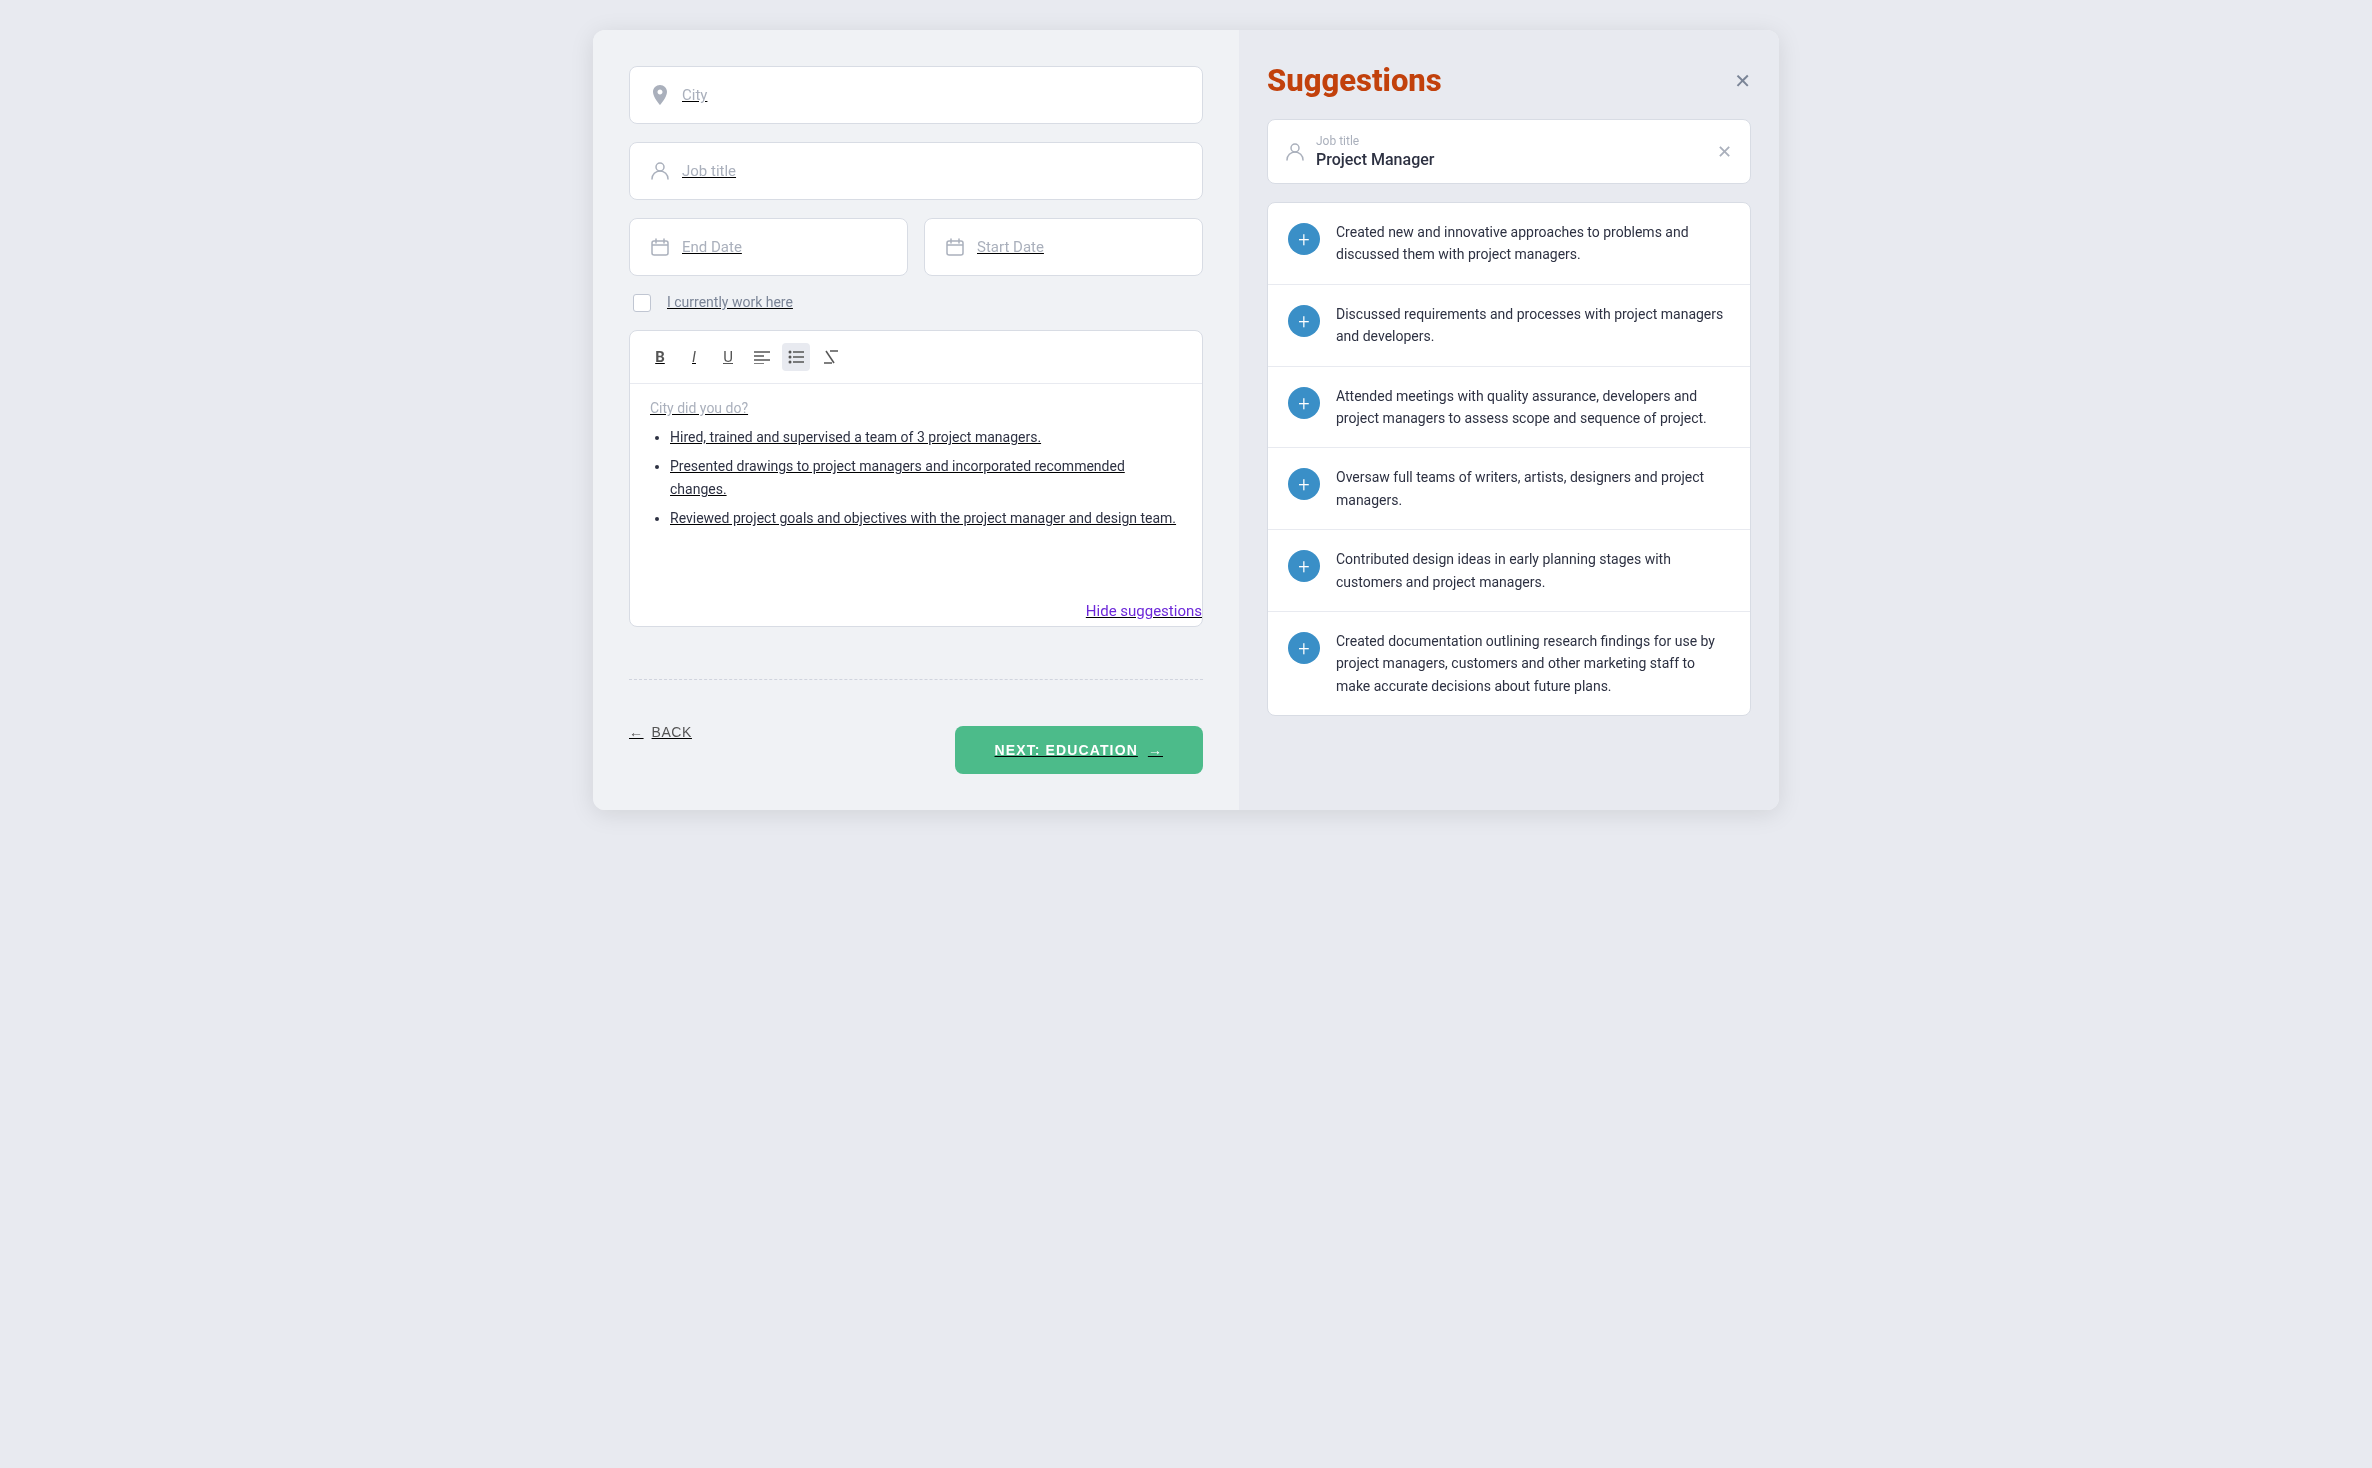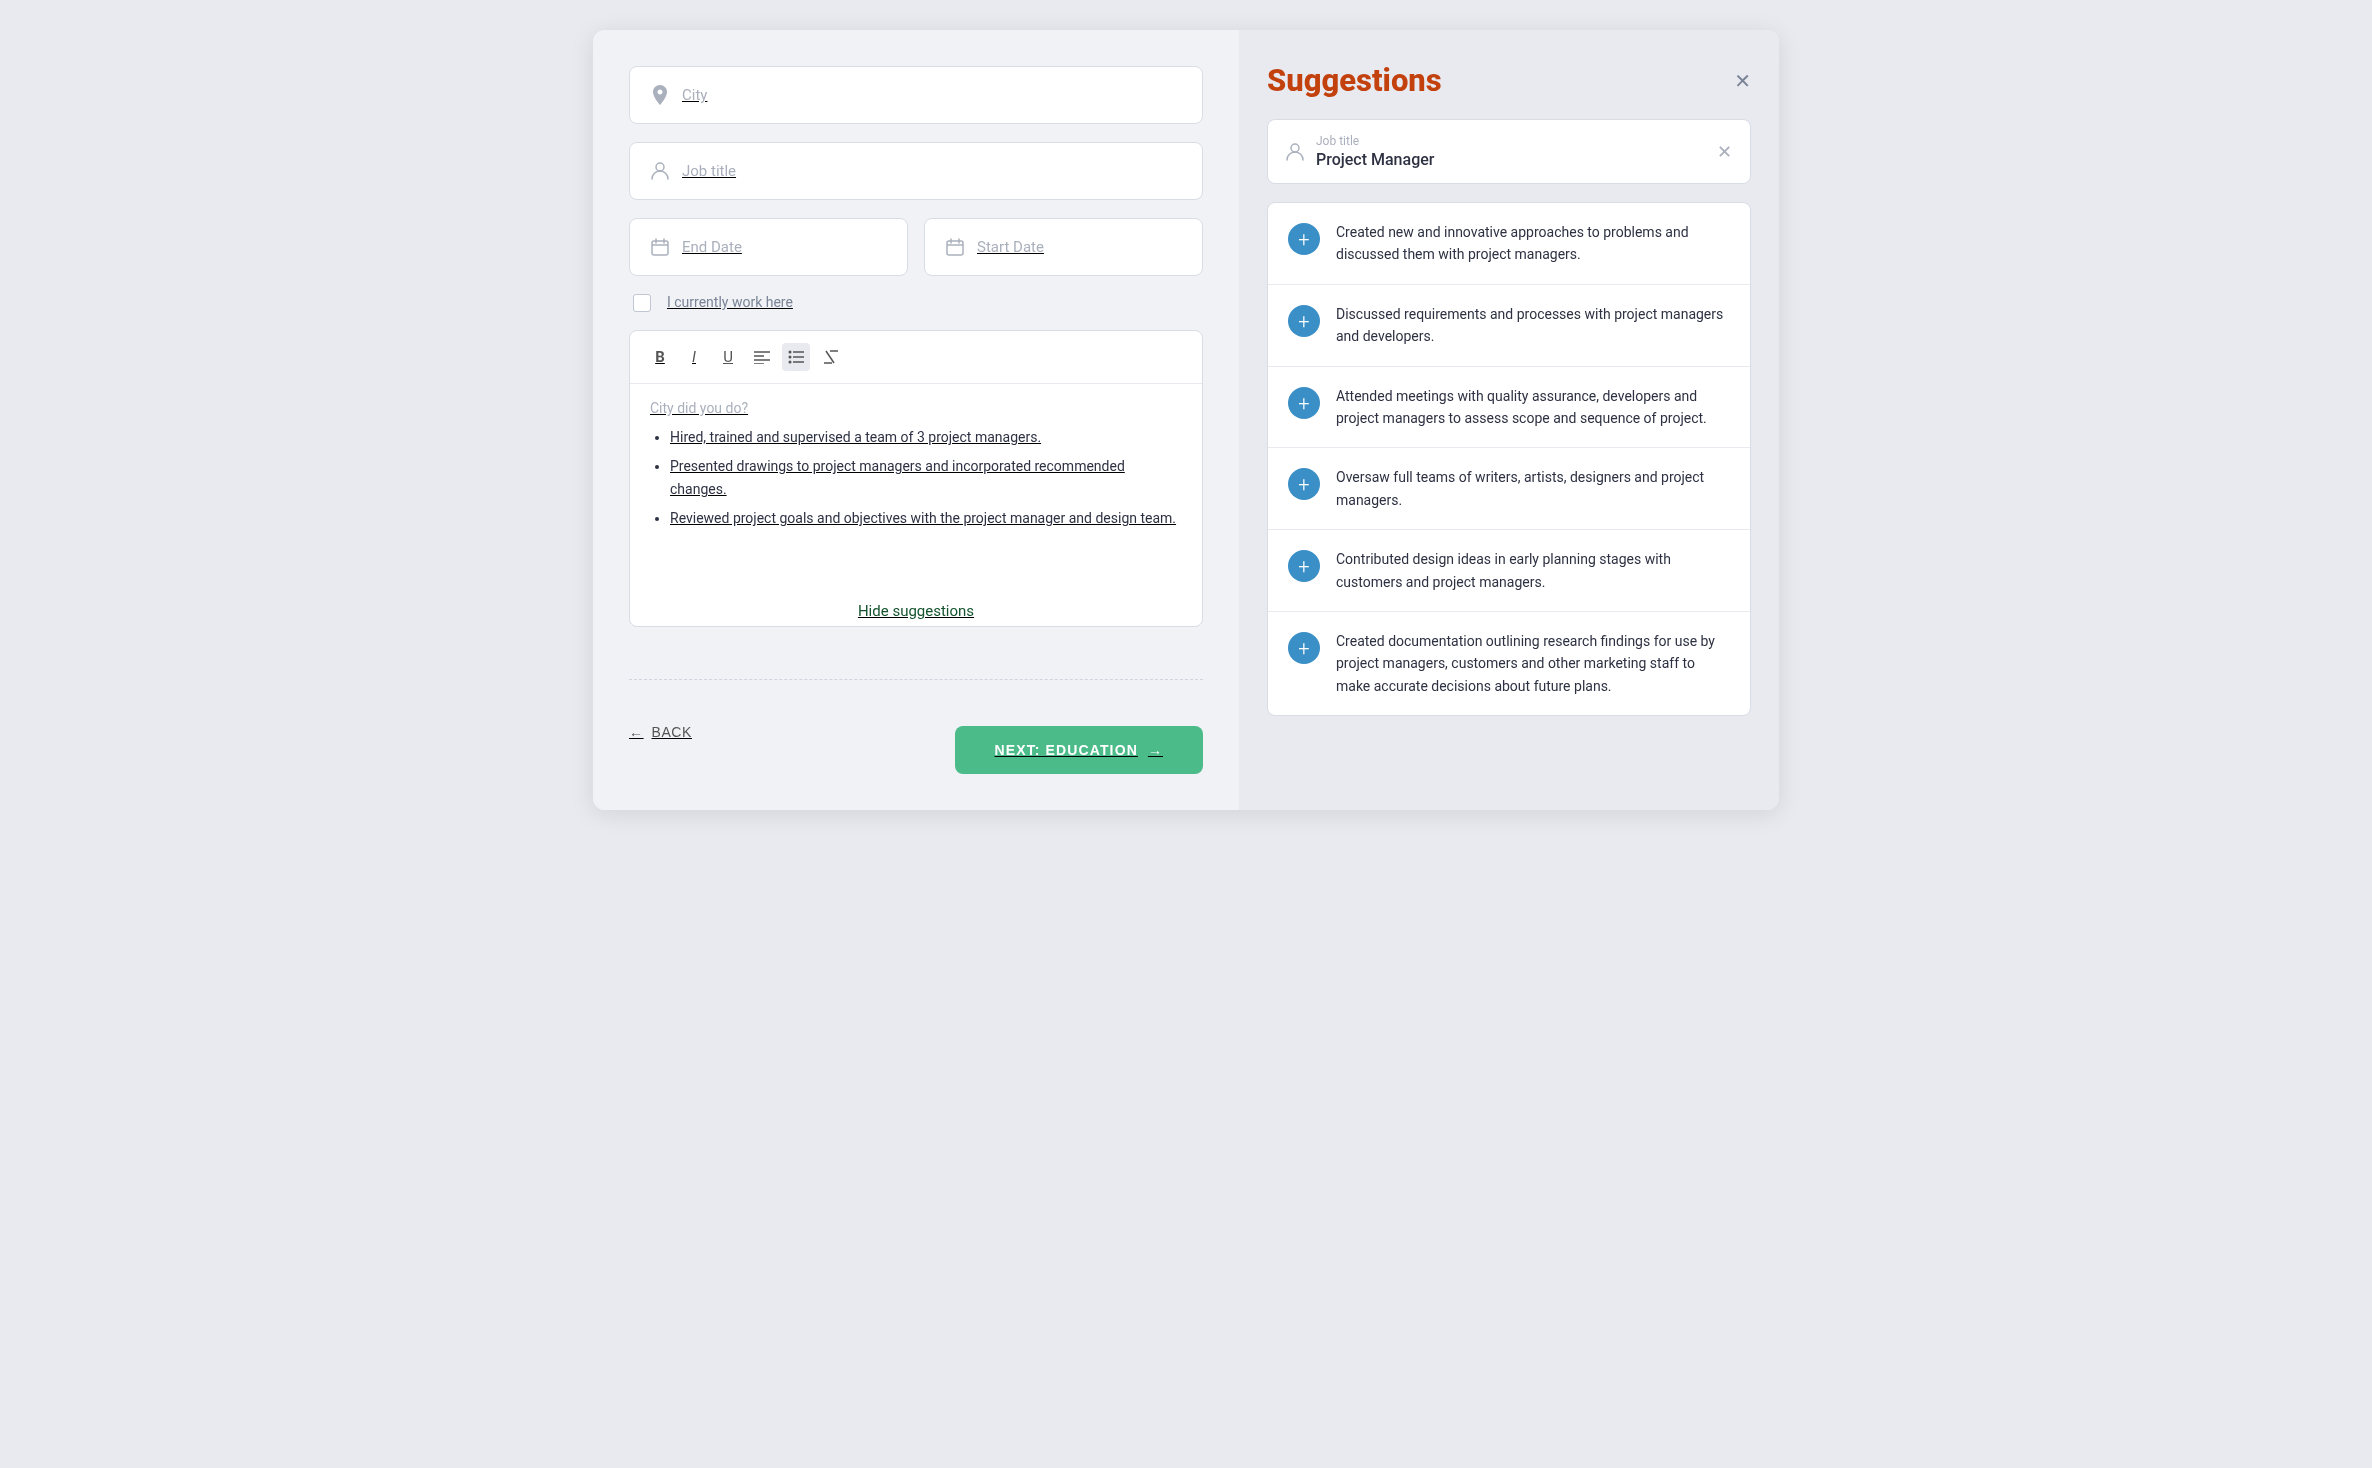--- a/index.html
+++ b/index.html
@@ -126,24 +126,24 @@
       color: #2d3142;
       line-height: 1.65;
     }
     .editor-content ul {
       padding-left: 20px;
     }
     .editor-content li {
       margin-bottom: 6px;
     }
     .hide-suggestions-link {
-      text-align: center;
-      padding: 18px 15px 6px;
+      text-align: right;
+      padding: 18px 0 6px;
       font-size: 15px;
-      color: #14532d;
+      color: #6d28d9;
       cursor: pointer;
     }
     
     .bottom-nav {
       display: flex;
       justify-content: space-between;
       align-items: center;
       padding-top: 10px;
       border-top: 1.5px dashed #d0d4de;
       margin-top: 8px;

